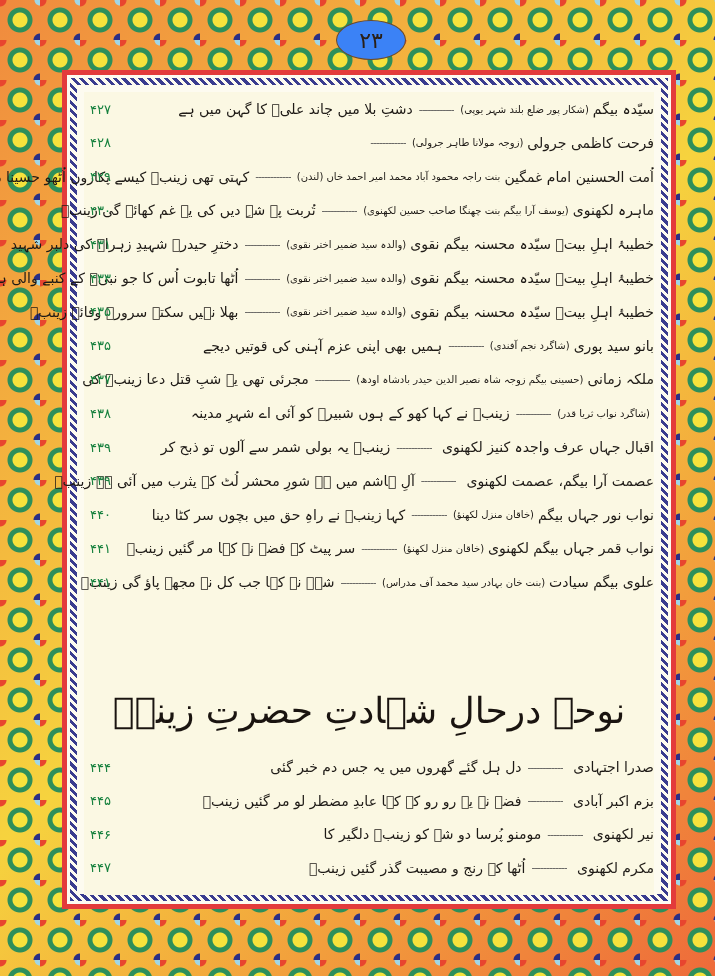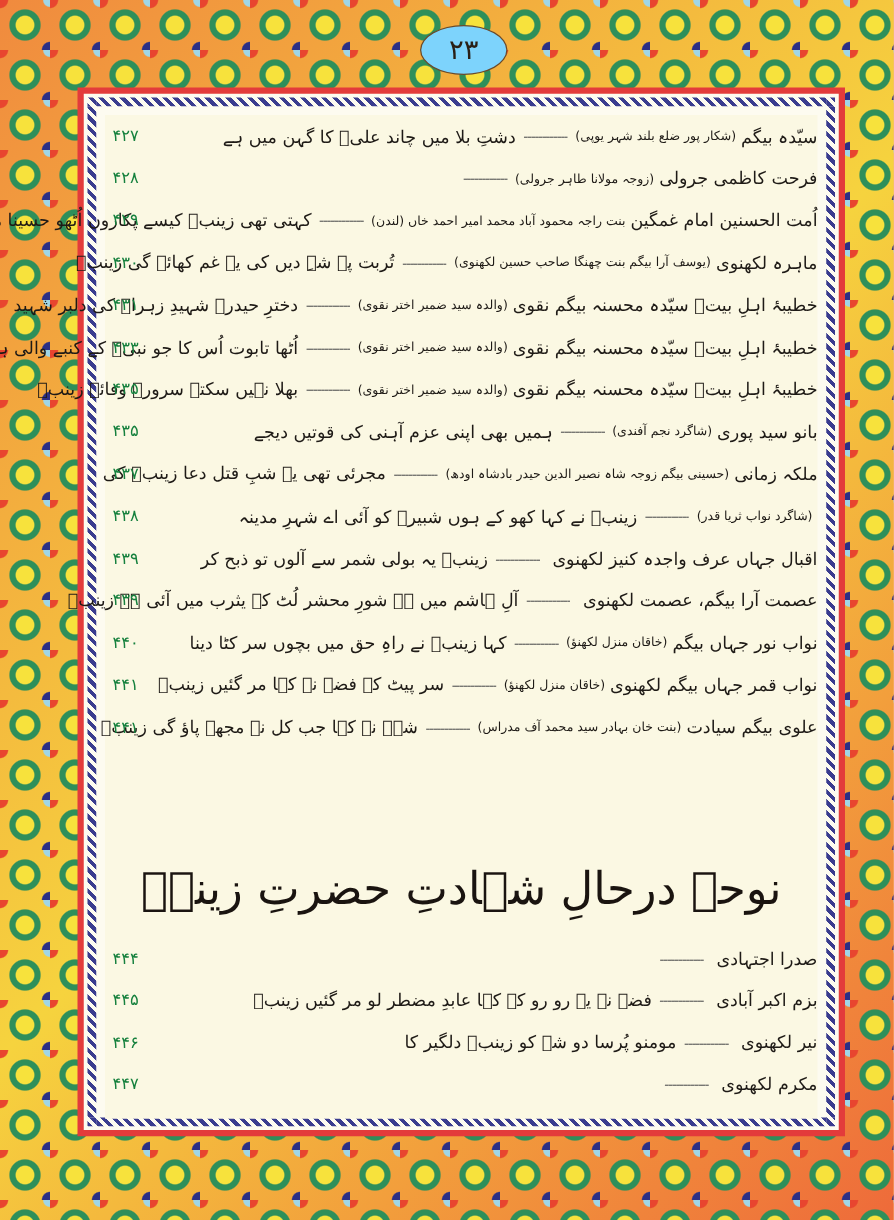--- a/index.html
+++ b/index.html
@@ -15,21 +15,21 @@
       radial-gradient(circle at 20px 20px, #f7e23c 0 7px, transparent 8px),
       radial-gradient(circle at 20px 20px, #2e8f5a 0 12px, transparent 13px),
       radial-gradient(circle at 0 0, #e8452f 0 6px, transparent 7px),
       radial-gradient(circle at 40px 40px, #2b2f86 0 6px, transparent 7px),
       radial-gradient(circle at 40px 0, #9fd6e6 0 5px, transparent 6px),
       linear-gradient(135deg, #f08a3e 0%, #f6d33e 50%, #ee6a3a 100%);
     background-size: 40px 40px, 40px 40px, 40px 40px, 40px 40px, 40px 40px, 100% 100%;
   }
   .page-num {
     position: absolute; left: 336px; top: 20px; width: 68px; height: 38px;
-    border-radius: 50%; background: #7dd3fc; border: 1px solid #6b4a2a;
+    border-radius: 50%; background: #3b82f6; border: 1px solid #6b4a2a;
     display: flex; align-items: center; justify-content: center;
     font-size: 22px; color: #2a1f16; z-index: 3;
   }
   .frame-outer {
     position: absolute; left: 62px; top: 70px; width: 614px; height: 839px;
     background: #e33b3b; z-index: 2;
   }
   .frame-white {
     position: absolute; left: 67px; top: 75px; width: 604px; height: 829px;
     background: #fdfbf0; z-index: 2;
@@ -194,20 +194,21 @@
         <span class="spacer"></span>
         <span class="page">۴۴۱</span>
       </div>
     </div>
   <div class="heading">نوحے درحالِ شہادتِ حضرتِ زینبؑ</div>
   <div id="rows2">
       <div class="row" style="top: 658px;">
         <span class="poet">صدرا اجتہادی</span>
         <span class="paren"></span>
         <span class="dash">------------</span>
+        <span class="title">دل ہل گئے گھروں میں یہ جس دم خبر گئی</span>
         <span class="spacer"></span>
         <span class="page">۴۴۴</span>
       </div>
       <div class="row" style="top: 691.5px;">
         <span class="poet">بزم اکبر آبادی</span>
         <span class="paren"></span>
         <span class="dash">------------</span>
         <span class="title">فضہ نے یہ رو رو کے کہا عابدِ مضطر لو مر گئیں زینبؑ</span>
         <span class="spacer"></span>
         <span class="page">۴۴۵</span>
@@ -217,17 +218,18 @@
         <span class="paren"></span>
         <span class="dash">------------</span>
         <span class="title">مومنو پُرسا دو شہ کو زینبؑ دلگیر کا</span>
         <span class="spacer"></span>
         <span class="page">۴۴۶</span>
       </div>
       <div class="row" style="top: 758.5px;">
         <span class="poet">مکرم لکھنوی</span>
         <span class="paren"></span>
         <span class="dash">------------</span>
+        <span class="title">اُٹھا کے رنج و مصیبت گذر گئیں زینبؑ</span>
         <span class="spacer"></span>
         <span class="page">۴۴۷</span>
       </div>
     </div>
 </div>
 
 </body></html>

